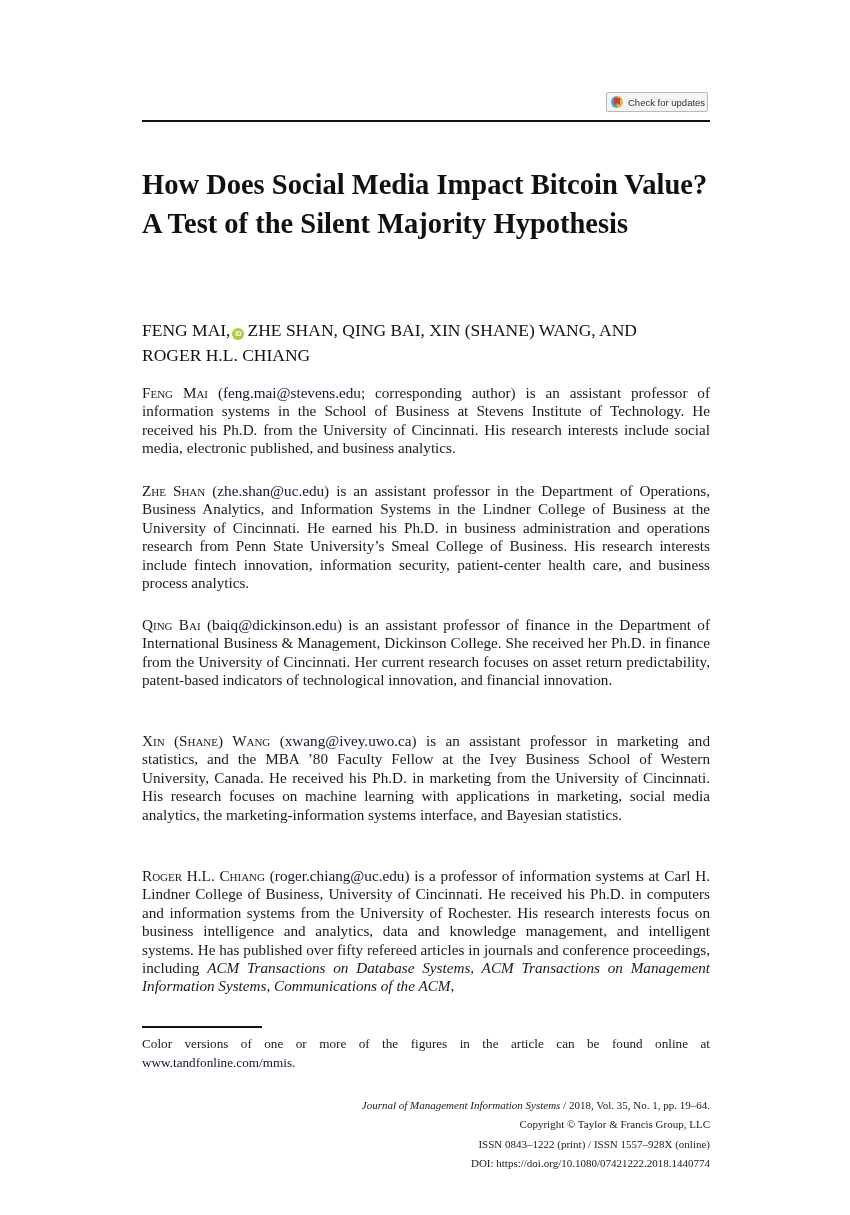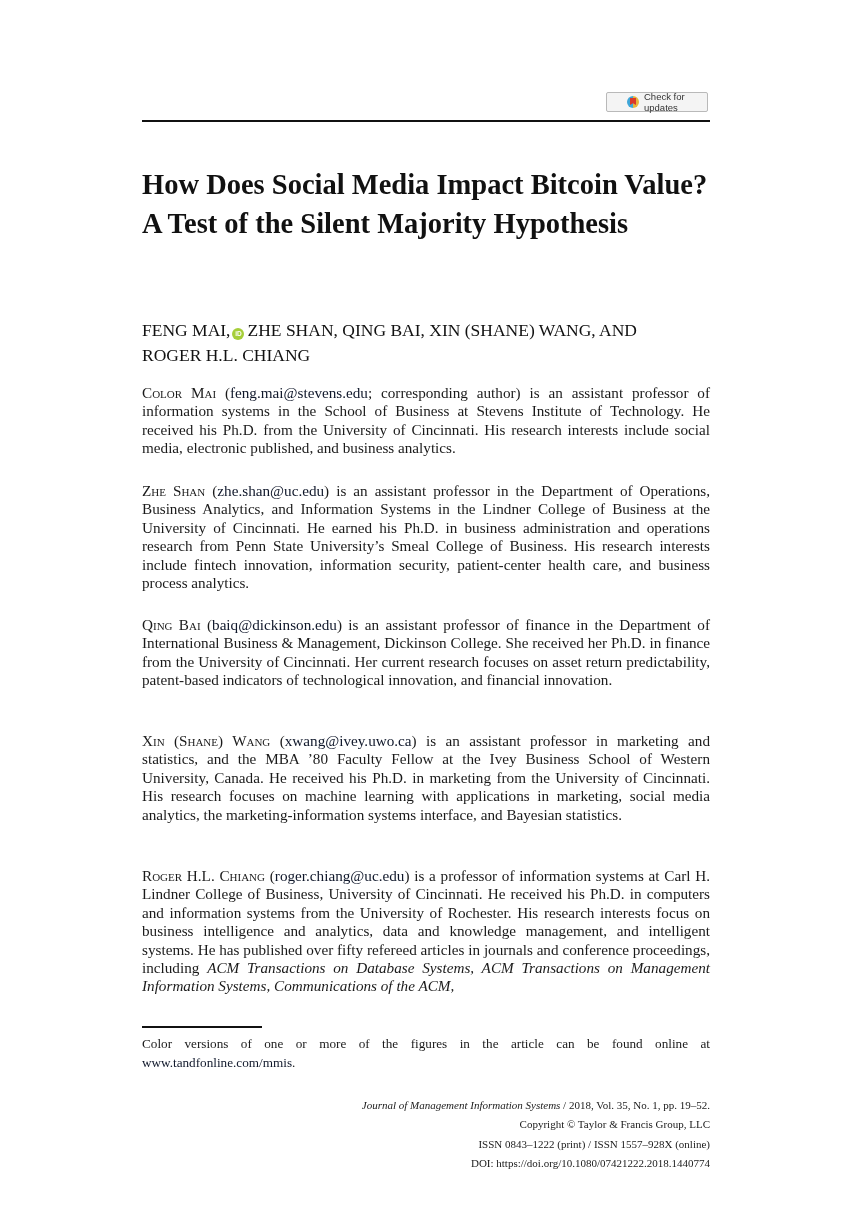--- a/index.html
+++ b/index.html
@@ -1,20 +1,20 @@
 <!DOCTYPE html>
 <html><head>
 <meta charset="utf-8">
 <style>
   html, body { margin: 0; padding: 0; background: #ffffff; }
   body { width: 850px; height: 1215px; position: relative; overflow: hidden;
          font-family: "Liberation Serif", "DejaVu Serif", serif; color: #1a1a1a; }
   .cfu { position: absolute; left: 606px; top: 92px; width: 102px; height: 20px;
          border: 1px solid #b9b9b9; background: #f4f4f4; border-radius: 2px;
-         display: flex; align-items: center; box-sizing: border-box; padding-left: 20px;
+         display: flex; align-items: center; box-sizing: border-box; padding-left: 4px;
          font-family: "Liberation Sans", "DejaVu Sans", sans-serif; font-size: 9.5px; color: #333; cursor: pointer; }
   .cfu-icon { width: 12px; height: 12px; border-radius: 50%; background: conic-gradient(#e8b53a 0 50%, #3ea6d8 50% 100%);
               position: relative; margin-right: 5px; flex: none; }
   .cfu-icon::after { content: ""; position: absolute; left: 3px; top: 2px; width: 6px; height: 7px; background: #d9382b;
               clip-path: polygon(0 0, 100% 0, 100% 100%, 50% 75%, 0 100%); }
   .top-rule { position: absolute; left: 142px; top: 120px; width: 568px; height: 1.5px; background: #111; }
   .title { position: absolute; left: 142px; top: 165px; width: 568px; margin: 0;
            font-size: 28.5px; font-weight: bold; line-height: 39px; color: #111; }
   .authors { position: absolute; left: 142px; top: 318px; width: 568px; margin: 0;
              font-size: 17.5px; line-height: 25px; color: #111; }
@@ -44,21 +44,21 @@
 <div class="top-rule"></div>
 
 <h1 class="title">How Does Social Media Impact Bitcoin Value? A Test of the Silent Majority Hypothesis</h1>
 
 <p class="authors">
   <span>FENG MAI,</span><span class="orcid">iD</span><span>ZHE SHAN, QING BAI, XIN (SHANE) WANG, AND</span><br>
   <span>ROGER H.L. CHIANG</span>
 </p>
 
 <p class="bio" style="top:384px">
-  <span class="sc">Color Mai</span> (<a class="link">feng.mai@stevens.edu</a><span>; corresponding author) is an assistant professor of information systems in the School of Business at Stevens Institute of Technology. He received his Ph.D. from the University of Cincinnati. His research interests include social media, electronic published, and business analytics.</span>
+  <span class="sc">Feng Mai</span> (<a class="link">feng.mai@stevens.edu</a><span>; corresponding author) is an assistant professor of information systems in the School of Business at Stevens Institute of Technology. He received his Ph.D. from the University of Cincinnati. His research interests include social media, electronic published, and business analytics.</span>
 </p>
 
 <p class="bio" style="top:482px">
   <span class="sc">Zhe Shan</span> (<a class="link">zhe.shan@uc.edu</a><span>) is an assistant professor in the Department of Operations, Business Analytics, and Information Systems in the Lindner College of Business at the University of Cincinnati. He earned his Ph.D. in business administration and operations research from Penn State University’s Smeal College of Business. His research interests include fintech innovation, information security, patient-center health care, and business process analytics.</span>
 </p>
 
 <p class="bio" style="top:616px">
   <span class="sc">Qing Bai</span> (<a class="link">baiq@dickinson.edu</a><span>) is an assistant professor of finance in the Department of International Business &amp; Management, Dickinson College. She received her Ph.D. in finance from the University of Cincinnati. Her current research focuses on asset return predictability, patent-based indicators of technological inno­vation, and financial innovation.</span>
 </p>
 
@@ -70,17 +70,17 @@
   <span class="sc">Roger H.L. Chiang</span> (<a class="link">roger.chiang@uc.edu</a><span>) is a professor of information systems at Carl H. Lindner College of Business, University of Cincinnati. He received his Ph.D. in computers and information systems from the University of Rochester. His research interests focus on business intelligence and analytics, data and knowledge manage­ment, and intelligent systems. He has published over fifty refereed articles in journals and conference proceedings, including </span><em>ACM Transactions on Database Systems, ACM Transactions on Management Information Systems, Communications of the ACM,</em>
 </p>
 
 <div class="foot-rule"></div>
 
 <p class="footnote">
   <span>Color versions of one or more of the figures in the article can be found online at </span><a class="link">www.tandfonline.com/mmis</a><span>.</span>
 </p>
 
 <div class="citation">
-  <div><em>Journal of Management Information Systems</em><span> / 2018, Vol. 35, No. 1, pp. 19–52.</span></div>
+  <div><em>Journal of Management Information Systems</em><span> / 2018, Vol. 35, No. 1, pp. 19–64.</span></div>
   <div>Copyright © Taylor &amp; Francis Group, LLC</div>
   <div>ISSN 0843–1222 (print) / ISSN 1557–928X (online)</div>
   <div>DOI: https://doi.org/10.1080/07421222.2018.1440774</div>
 </div>
 
 </body></html>

